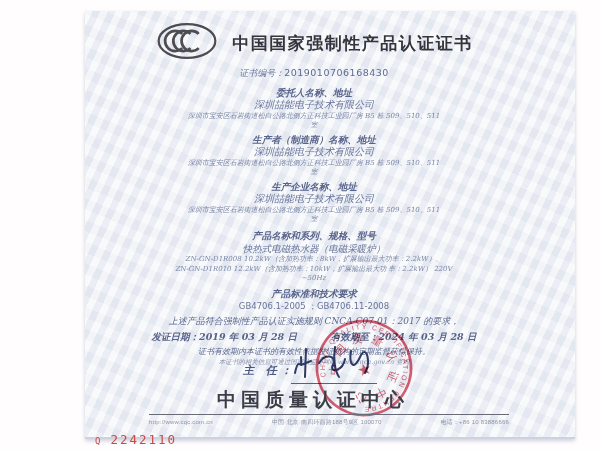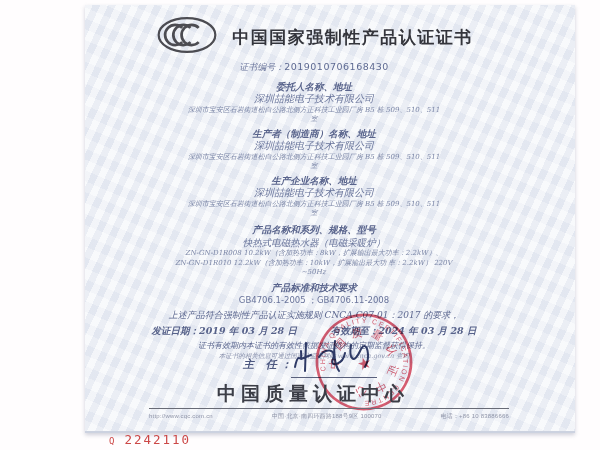--- a/index.html
+++ b/index.html
@@ -2,21 +2,21 @@
 <html><head>
 <meta charset="utf-8">
 <style>
   html,body{margin:0;padding:0;}
   body{
     width:600px;height:450px;position:relative;overflow:hidden;
     background:#fffdfe;
     font-family:"DejaVu Serif", serif;
   }
   .paper{
-    position:absolute;left:85px;top:5px;width:490px;height:426px;
+    position:absolute;left:85px;top:11px;width:490px;height:426px;
     background:
       repeating-linear-gradient(115deg, rgba(255,255,255,.45) 0 7px, rgba(206,213,229,.22) 7px 14px),
       repeating-linear-gradient(23deg, rgba(255,255,255,.35) 0 10px, rgba(213,219,233,.18) 10px 20px),
       #edf0f6;
     border-bottom:2px solid #ccd2e0;
     box-shadow:0 2px 4px rgba(150,156,175,.45);
   }
   .content{
     position:absolute;left:0;top:0;right:0;bottom:0;
     padding:0 58px 0 26px;
@@ -58,21 +58,21 @@
   .cqc-globe{position:absolute;left:51px;top:322px;width:76px;height:64px;opacity:.85;}
   .director{position:absolute;left:158px;top:352px;font-size:11px;font-weight:bold;letter-spacing:4px;color:#4d5880;font-style:italic;}
   .sig-wrap{position:absolute;left:204px;top:330px;width:92px;height:46px;}
   .sig-flourish{position:absolute;left:0;top:0;}
   .sig-underline{position:absolute;left:2px;top:42px;width:86px;border-top:1px solid #59607c;}
   .red-seal{
     position:absolute;left:227px;top:305px;width:104px;height:104px;
     transform:rotate(-16deg);opacity:.88;mix-blend-mode:multiply;
   }
   .stamp-code{
-    position:absolute;left:109px;top:429px;
+    position:absolute;left:95px;top:429px;
     font-family:"DejaVu Sans Mono", monospace;color:#cc4746;
   }
   .stamp-code .pfx{font-size:9px;margin-right:10px;}
   .stamp-code .numpart{font-size:12.5px;letter-spacing:2px;}
 </style>
 </head>
 <body>
 
 <div class="paper">
   <div class="content">

